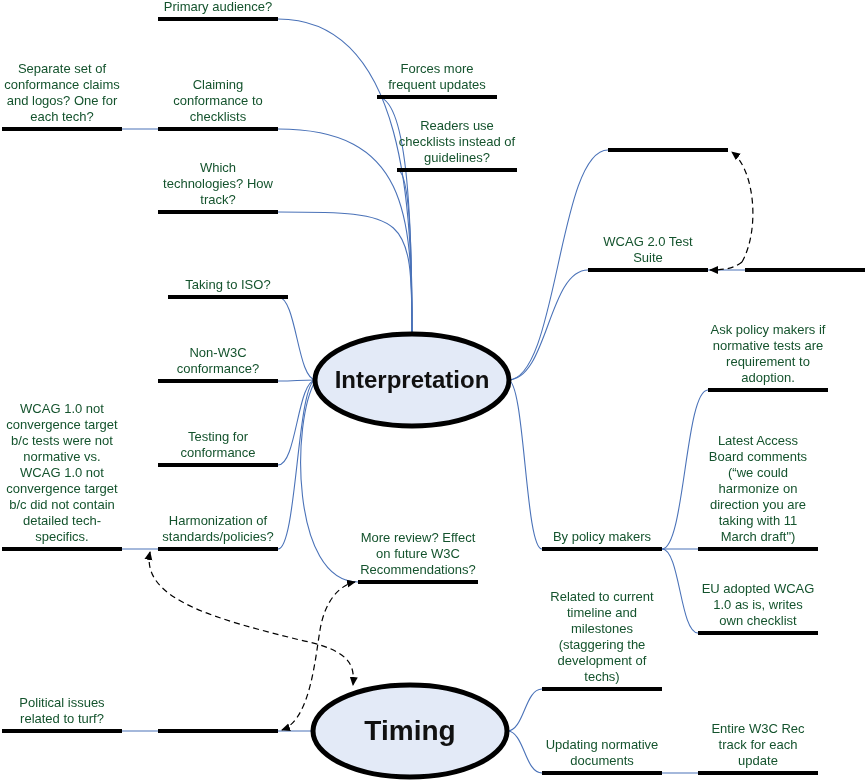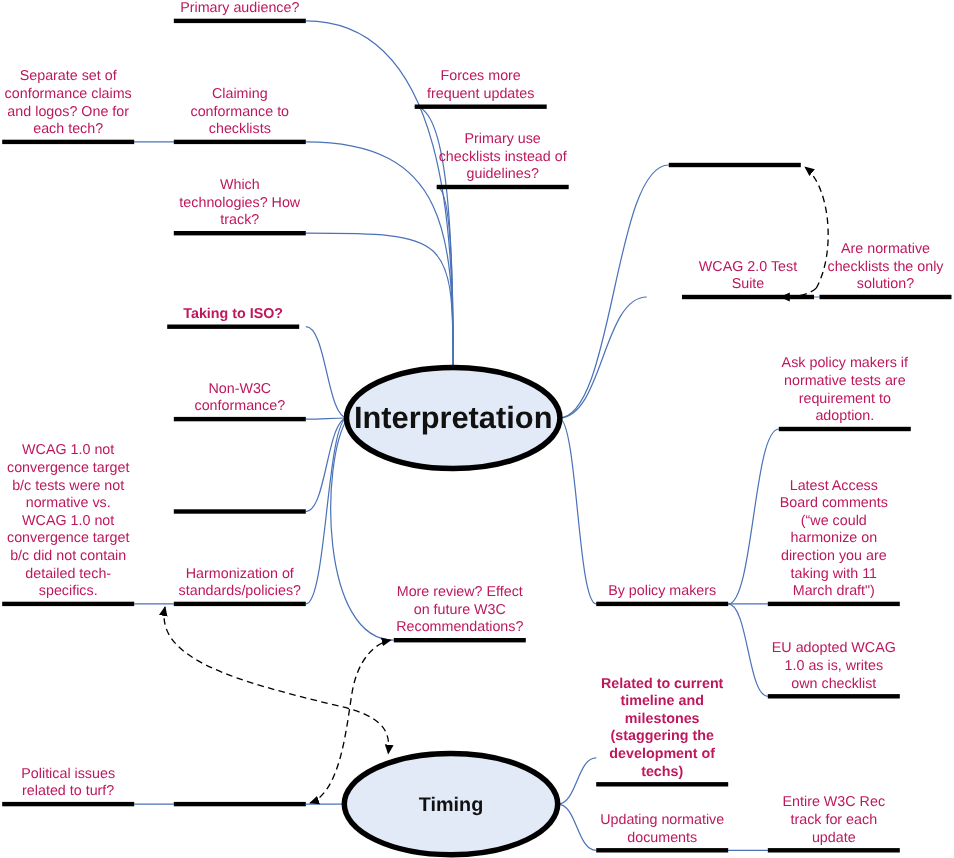--- a/index.html
+++ b/index.html
@@ -1,21 +1,21 @@
 <!DOCTYPE html>
 <html><head>
 <meta charset="utf-8">
 <style>
   html, body { margin: 0; padding: 0; background: #ffffff; }
   body { width: 867px; height: 780px; position: relative; overflow: hidden;
          font-family: "Liberation Sans", sans-serif; }
   #canvas { position: absolute; left: 0; top: 0; width: 867px; height: 780px; }
   .node { position: absolute; }
   .node-text { position: absolute; left: 0; right: 0; bottom: 6px; text-align: center;
-               font-size: 13px; line-height: 16px; color: #be185d; white-space: pre-line; }
+               font-size: 13px; line-height: 16px; color: #14532d; white-space: pre-line; }
   .node-bar { position: absolute; left: 0; right: 0; bottom: 0; height: 4px; background: #000; }
   .hub-label { position: absolute; text-align: center; font-weight: bold; color: #111;
                display: flex; align-items: center; justify-content: center; }
 </style>
 </head>
 <body>
 
 <svg id="canvas" width="867" height="780" viewBox="0 0 867 780">
   <defs>
     <marker id="arrow" markerWidth="10" markerHeight="10" refX="8" refY="5" orient="auto" markerUnits="userSpaceOnUse">
@@ -56,22 +56,22 @@
       <path d="M353,685 C355,665 350,650 300,640 C220,620 140,600 150,552" fill="none" stroke="none" marker-end="url(#arrow)"></path>
       <path d="M355,582 C340,585 325,600 320,630 C315,660 310,720 282,730" fill="none" stroke="none" marker-end="url(#arrow)"></path>
     </g>
   <g id="hubs">
       <ellipse cx="412" cy="380" rx="97" ry="46" fill="#e3eaf7" stroke="#000000" stroke-width="5"></ellipse>
       <ellipse cx="410" cy="731" rx="97" ry="46" fill="#e3eaf7" stroke="#000000" stroke-width="5"></ellipse>
     </g>
 </svg>
 
 <div id="nodes-layer">
-    <div class="hub-label" style="left: 315px; top: 334px; width: 194px; height: 92px; font-size: 28px;">Interpretation</div>
-    <div class="hub-label" style="left: 313px; top: 685px; width: 194px; height: 92px; font-size: 18px;">Timing</div>
+    <div class="hub-label" style="left: 315px; top: 334px; width: 194px; height: 92px; font-size: 24px;">Interpretation</div>
+    <div class="hub-label" style="left: 313px; top: 685px; width: 194px; height: 92px; font-size: 28px;">Timing</div>
     <div class="node" style="left: 158px; width: 120px; top: -131px; height: 152px;">
       <div class="node-text">Primary audience?</div>
       <div class="node-bar"></div>
     </div>
     <div class="node" style="left: 158px; width: 120px; top: -21px; height: 152px;">
       <div class="node-text">Claiming
 conformance to
 checklists</div>
       <div class="node-bar"></div>
     </div>
@@ -87,35 +87,37 @@
 technologies? How
 track?</div>
       <div class="node-bar"></div>
     </div>
     <div class="node" style="left: 377px; width: 120px; top: -53px; height: 152px;">
       <div class="node-text">Forces more
 frequent updates</div>
       <div class="node-bar"></div>
     </div>
     <div class="node" style="left: 397px; width: 120px; top: 20px; height: 152px;">
-      <div class="node-text">Primary use
+      <div class="node-text">Readers use
 checklists instead of
 guidelines?</div>
       <div class="node-bar"></div>
     </div>
-    <div class="node" style="left: 152px; width: 120px; top: 147px; height: 152px; font-weight: bold;">
+    <div class="node" style="left: 168px; width: 120px; top: 147px; height: 152px;">
       <div class="node-text">Taking to ISO?</div>
       <div class="node-bar"></div>
     </div>
     <div class="node" style="left: 158px; width: 120px; top: 231px; height: 152px;">
       <div class="node-text">Non-W3C
 conformance?</div>
       <div class="node-bar"></div>
     </div>
     <div class="node" style="left: 158px; width: 120px; top: 315px; height: 152px;">
+      <div class="node-text">Testing for
+conformance</div>
       <div class="node-bar"></div>
     </div>
     <div class="node" style="left: 158px; width: 120px; top: 399px; height: 152px;">
       <div class="node-text">Harmonization of
 standards/policies?</div>
       <div class="node-bar"></div>
     </div>
     <div class="node" style="left: 2px; width: 120px; top: 399px; height: 152px;">
       <div class="node-text">WCAG 1.0 not
 convergence target
@@ -130,29 +132,26 @@
     </div>
     <div class="node" style="left: 358px; width: 120px; top: 432px; height: 152px;">
       <div class="node-text">More review? Effect
 on future W3C
 Recommendations?</div>
       <div class="node-bar"></div>
     </div>
     <div class="node" style="left: 608px; width: 120px; top: 0px; height: 152px;">
       <div class="node-bar"></div>
     </div>
-    <div class="node" style="left: 620px; width: 120px; top: 120px; height: 152px;">
+    <div class="node" style="left: 588px; width: 120px; top: 120px; height: 152px;">
       <div class="node-text">WCAG 2.0 Test
 Suite</div>
       <div class="node-bar"></div>
     </div>
     <div class="node" style="left: 745px; width: 120px; top: 120px; height: 152px;">
-      <div class="node-text">Are normative
-checklists the only
-solution?</div>
       <div class="node-bar"></div>
     </div>
     <div class="node" style="left: 542px; width: 120px; top: 399px; height: 152px;">
       <div class="node-text">By policy makers</div>
       <div class="node-bar"></div>
     </div>
     <div class="node" style="left: 708px; width: 120px; top: 240px; height: 152px;">
       <div class="node-text">Ask policy makers if
 normative tests are
 requirement to
@@ -176,21 +175,21 @@
       <div class="node-bar"></div>
     </div>
     <div class="node" style="left: 158px; width: 120px; top: 581px; height: 152px;">
       <div class="node-bar"></div>
     </div>
     <div class="node" style="left: 2px; width: 120px; top: 581px; height: 152px;">
       <div class="node-text">Political issues
 related to turf?</div>
       <div class="node-bar"></div>
     </div>
-    <div class="node" style="left: 542px; width: 120px; top: 563px; height: 152px; font-weight: bold;">
+    <div class="node" style="left: 542px; width: 120px; top: 539px; height: 152px;">
       <div class="node-text">Related to current
 timeline and
 milestones
 (staggering the
 development of
 techs)</div>
       <div class="node-bar"></div>
     </div>
     <div class="node" style="left: 542px; width: 120px; top: 623px; height: 152px;">
       <div class="node-text">Updating normative

